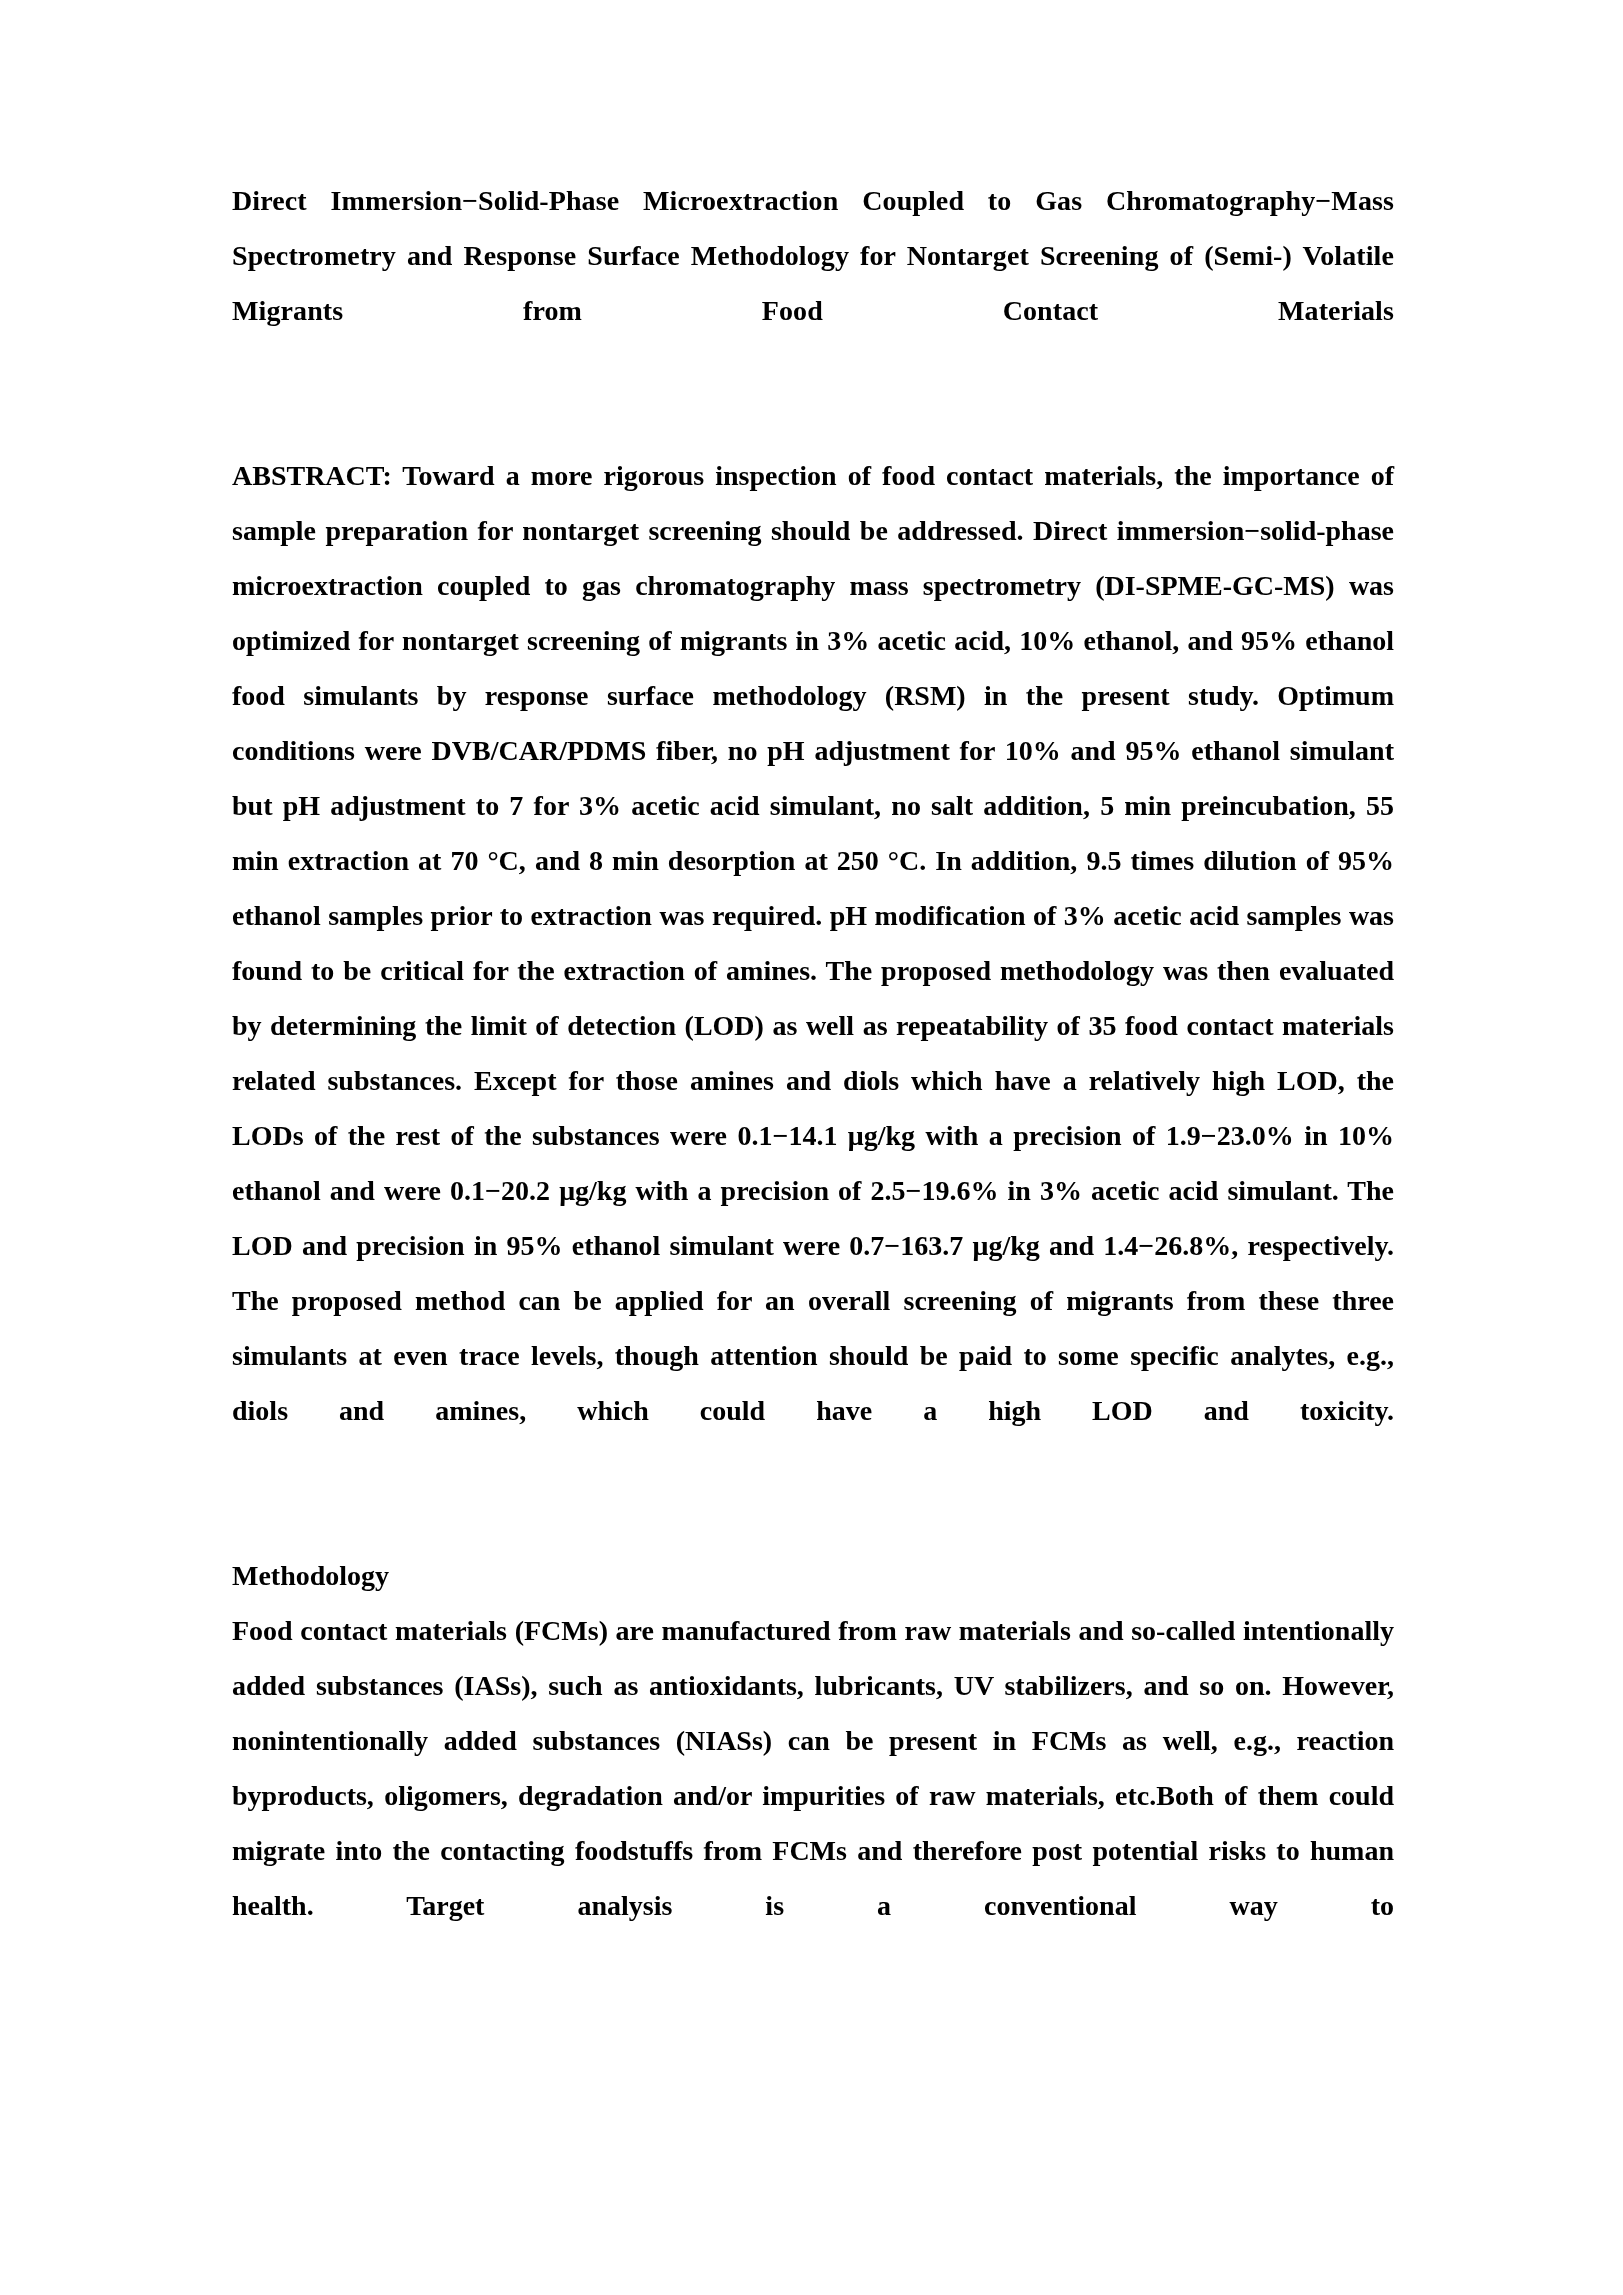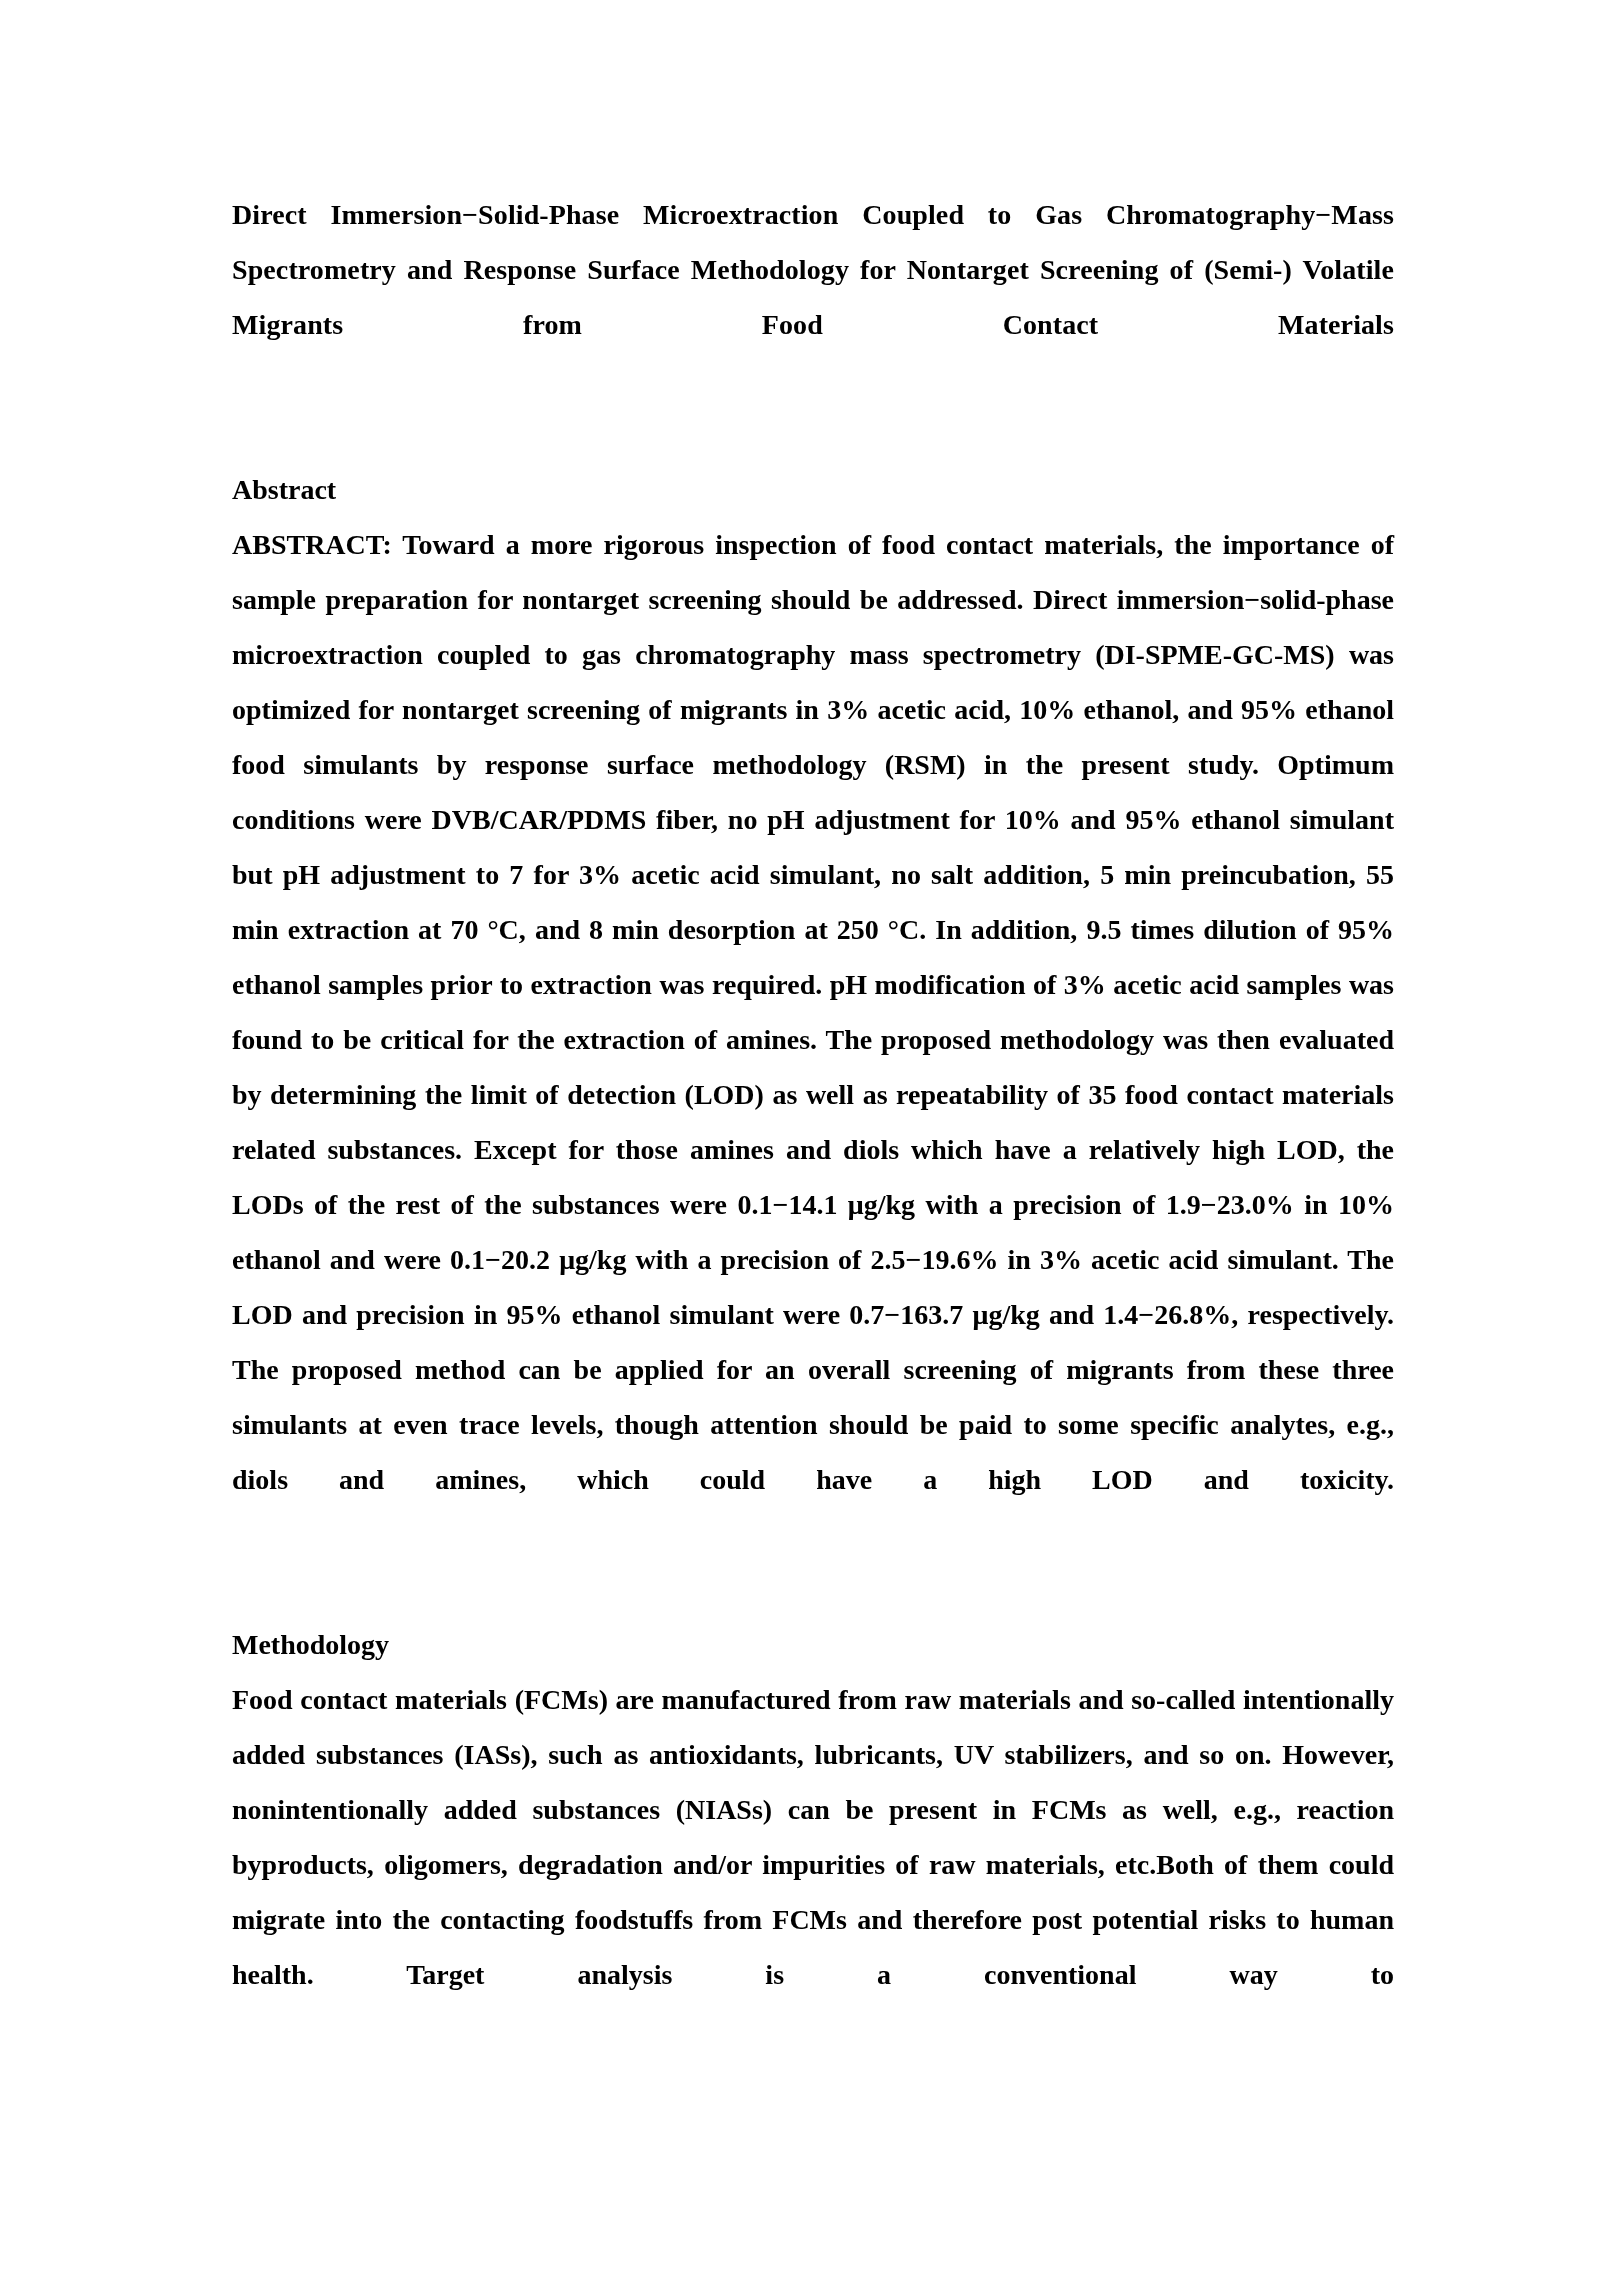--- a/index.html
+++ b/index.html
@@ -16,21 +16,21 @@
     position: relative;
     width: 1623px;
     height: 2295px;
     background: #ffffff;
     box-sizing: border-box;
     overflow: hidden;
   }
   .content {
     position: absolute;
     left: 232px;
-    top: 187px;
+    top: 173px;
     width: 1162px;
   }
   .title {
     font-size: 28px;
     font-weight: bold;
     line-height: 55px;
     text-align: justify;
     text-justify: inter-word;
     margin: 0;
     letter-spacing: 0.1px;
@@ -76,21 +76,20 @@
 <body>
 
 <div class="page">
   <div class="content">
 
     <h1 class="title">Direct Immersion−Solid-Phase Microextraction Coupled to Gas Chromatography−Mass Spectrometry and Response Surface Methodology for Nontarget Screening of (Semi-) Volatile Migrants from Food Contact Materials</h1>
 
 
     <div class="spacer-lg"></div>
 
-    <h2 class="heading">Abstract</h2>
 
     <p class="body-text">ABSTRACT: Toward a more rigorous inspection of food contact materials, the importance of sample preparation for nontarget screening should be addressed. Direct immersion−solid-phase microextraction coupled to gas chromatography mass spectrometry (DI-SPME-GC-MS) was optimized for nontarget screening of migrants in 3% acetic acid, 10% ethanol, and 95% ethanol food simulants by response surface methodology (RSM) in the present study. Optimum conditions were DVB/CAR/PDMS fiber, no pH adjustment for 10% and 95% ethanol simulant but pH adjustment to 7 for 3% acetic acid simulant, no salt addition, 5 min preincubation, 55 min extraction at 70 °C, and 8 min desorption at 250 °C. In addition, 9.5 times dilution of 95% ethanol samples prior to extraction was required. pH modification of 3% acetic acid samples was found to be critical for the extraction of amines. The proposed methodology was then evaluated by determining the limit of detection (LOD) as well as repeatability of 35 food contact materials related substances. Except for those amines and diols which have a relatively high LOD, the LODs of the rest of the substances were 0.1−14.1 μg/kg with a precision of 1.9−23.0% in 10% ethanol and were 0.1−20.2 μg/kg with a precision of 2.5−19.6% in 3% acetic acid simulant. The LOD and precision in 95% ethanol simulant were 0.7−163.7 μg/kg and 1.4−26.8%, respectively. The proposed method can be applied for an overall screening of migrants from these three simulants at even trace levels, though attention should be paid to some specific analytes, e.g., diols and amines, which could have a high LOD and toxicity.</p>
 
     <div class="spacer-lg"></div>
 
     <h2 class="heading">Methodology</h2>
 
     <p class="body-text">Food contact materials (FCMs) are manufactured from raw materials and so-called intentionally added substances (IASs), such as antioxidants, lubricants, UV stabilizers, and so on. However, nonintentionally added substances (NIASs) can be present in FCMs as well, e.g., reaction byproducts, oligomers, degradation and/or impurities of raw materials, etc.Both of them could migrate into the contacting foodstuffs from FCMs and therefore post potential risks to human health. Target analysis is a conventional way to</p>
 
   </div>

